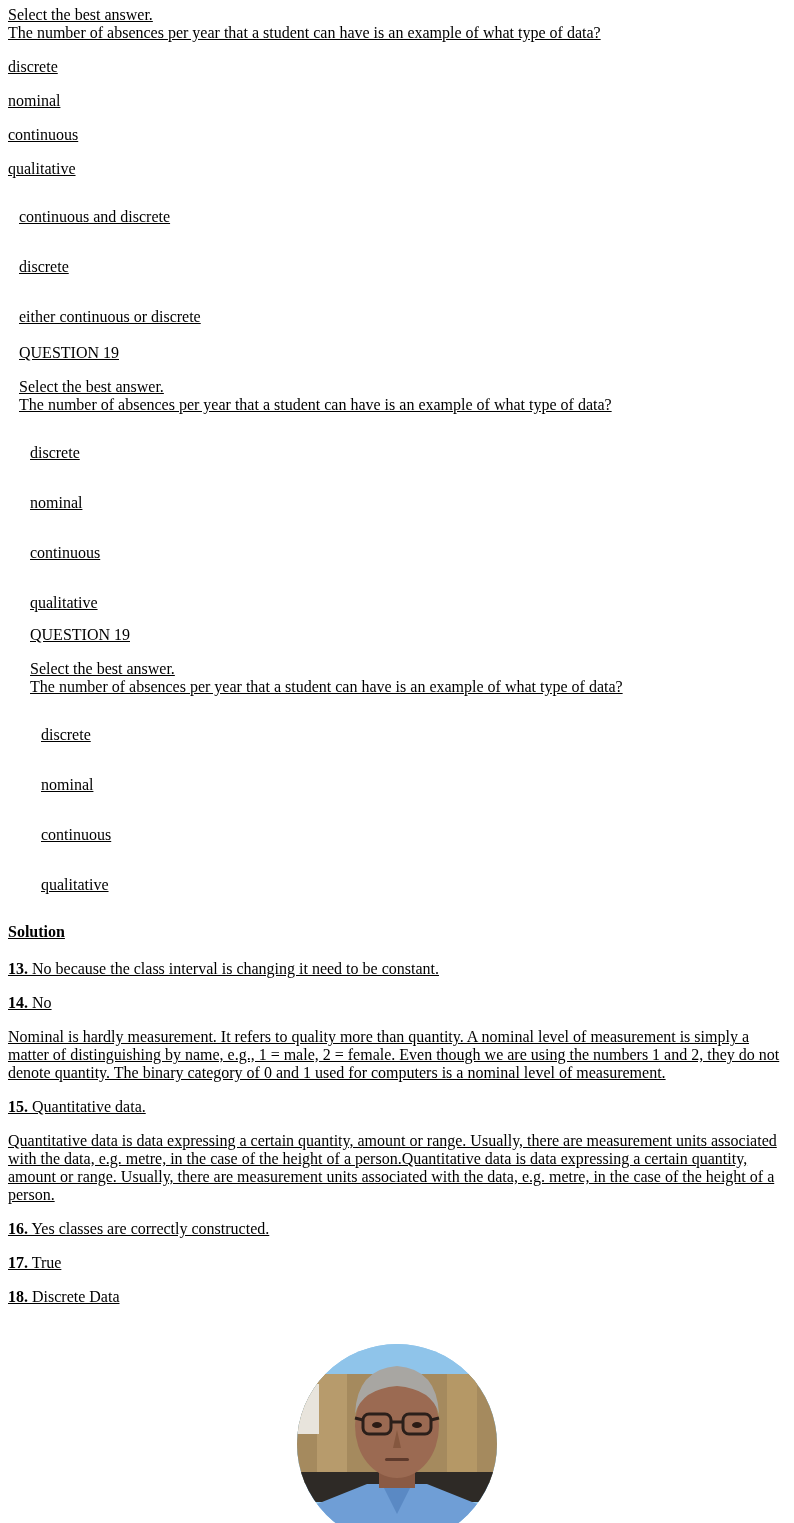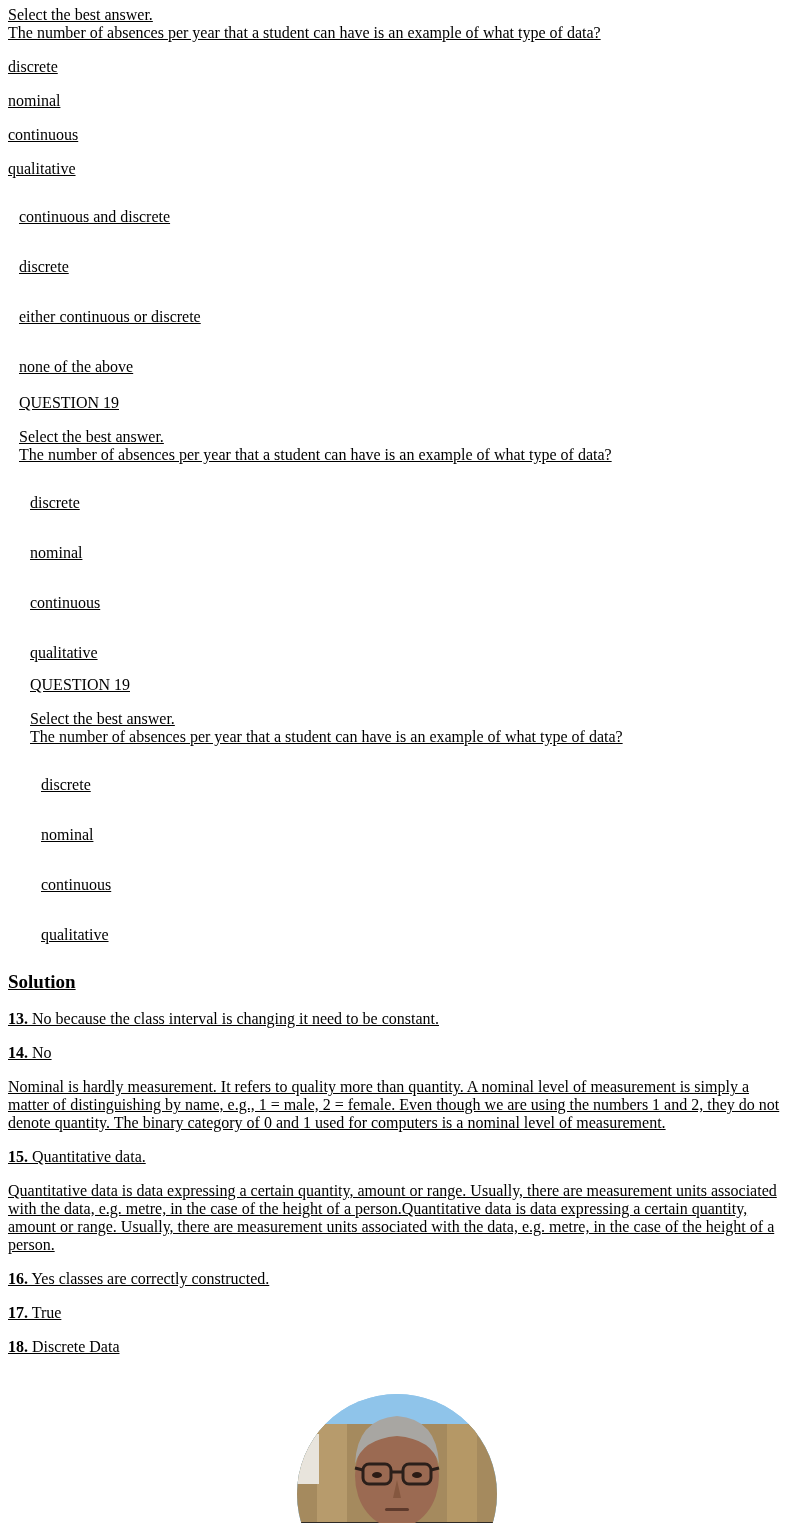--- a/index.html
+++ b/index.html
@@ -9,21 +9,21 @@
     font-size: 16px;
     line-height: 18px;
     color: #000;
   }
   .wrap { padding: 6px 8px 0 8px; text-decoration: underline; }
   p { margin: 0; }
   .ind1 { padding-left: 11px; }
   .ind2 { padding-left: 22px; }
   .line { height: 22px; line-height: 22px; margin-top: 28px; }
   h3.sol {
-    font-size: 19px;
+    font-size: 16px;
     font-weight: bold;
     margin: 26px 0 18px 0;
     line-height: 20px;
   }
   .ans { margin: 0 0 16px 0; }
   .ans b { font-weight: bold; text-align: right; }
   .avatar-wrap { display: flex; justify-content: center; margin-top: 38px; }
   .avatar {
     width: 200px; height: 200px; border-radius: 50%; overflow: hidden;
     position: relative; background: #8fc4ea;
@@ -49,21 +49,20 @@
     <p style="margin-top:16px">discrete</p>
     <p style="margin-top:16px">nominal</p>
     <p style="margin-top:16px">continuous</p>
     <p style="margin-top:16px">qualitative</p>
   </div>
 
   <div class="ind1" style="margin-top:19px">
     <div class="line">continuous and discrete</div>
     <div class="line">discrete</div>
     <div class="line">either continuous or discrete</div>
-    <div class="line">none of the above</div>
     <p style="margin-top:16px">QUESTION 19</p>
     <p style="margin-top:16px">Select the best answer.</p>
     <p>The number of absences per year that a student can have is an example of what type of data?</p>
     <div class="ind1" style="margin-top:17px">
       <div class="line">discrete</div>
       <div class="line">nominal</div>
       <div class="line">continuous</div>
       <div class="line">qualitative</div>
     </div>
   </div>

